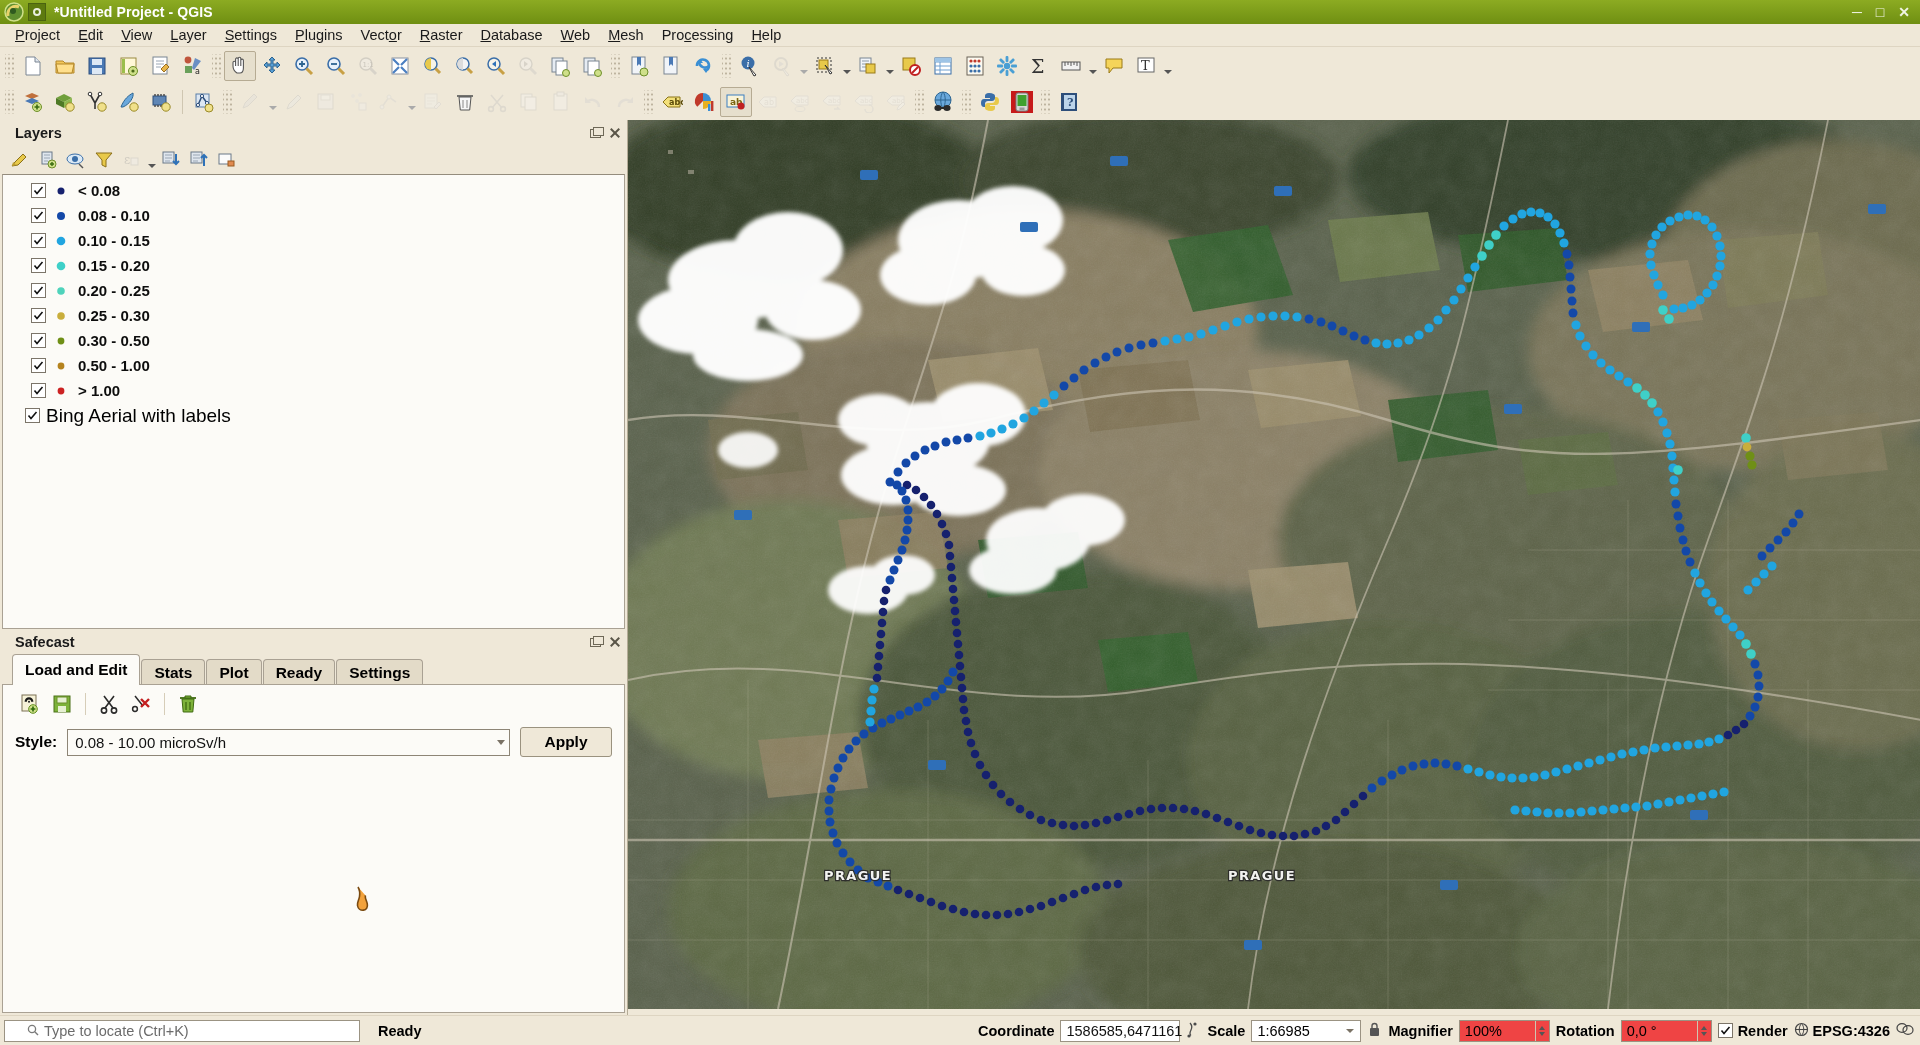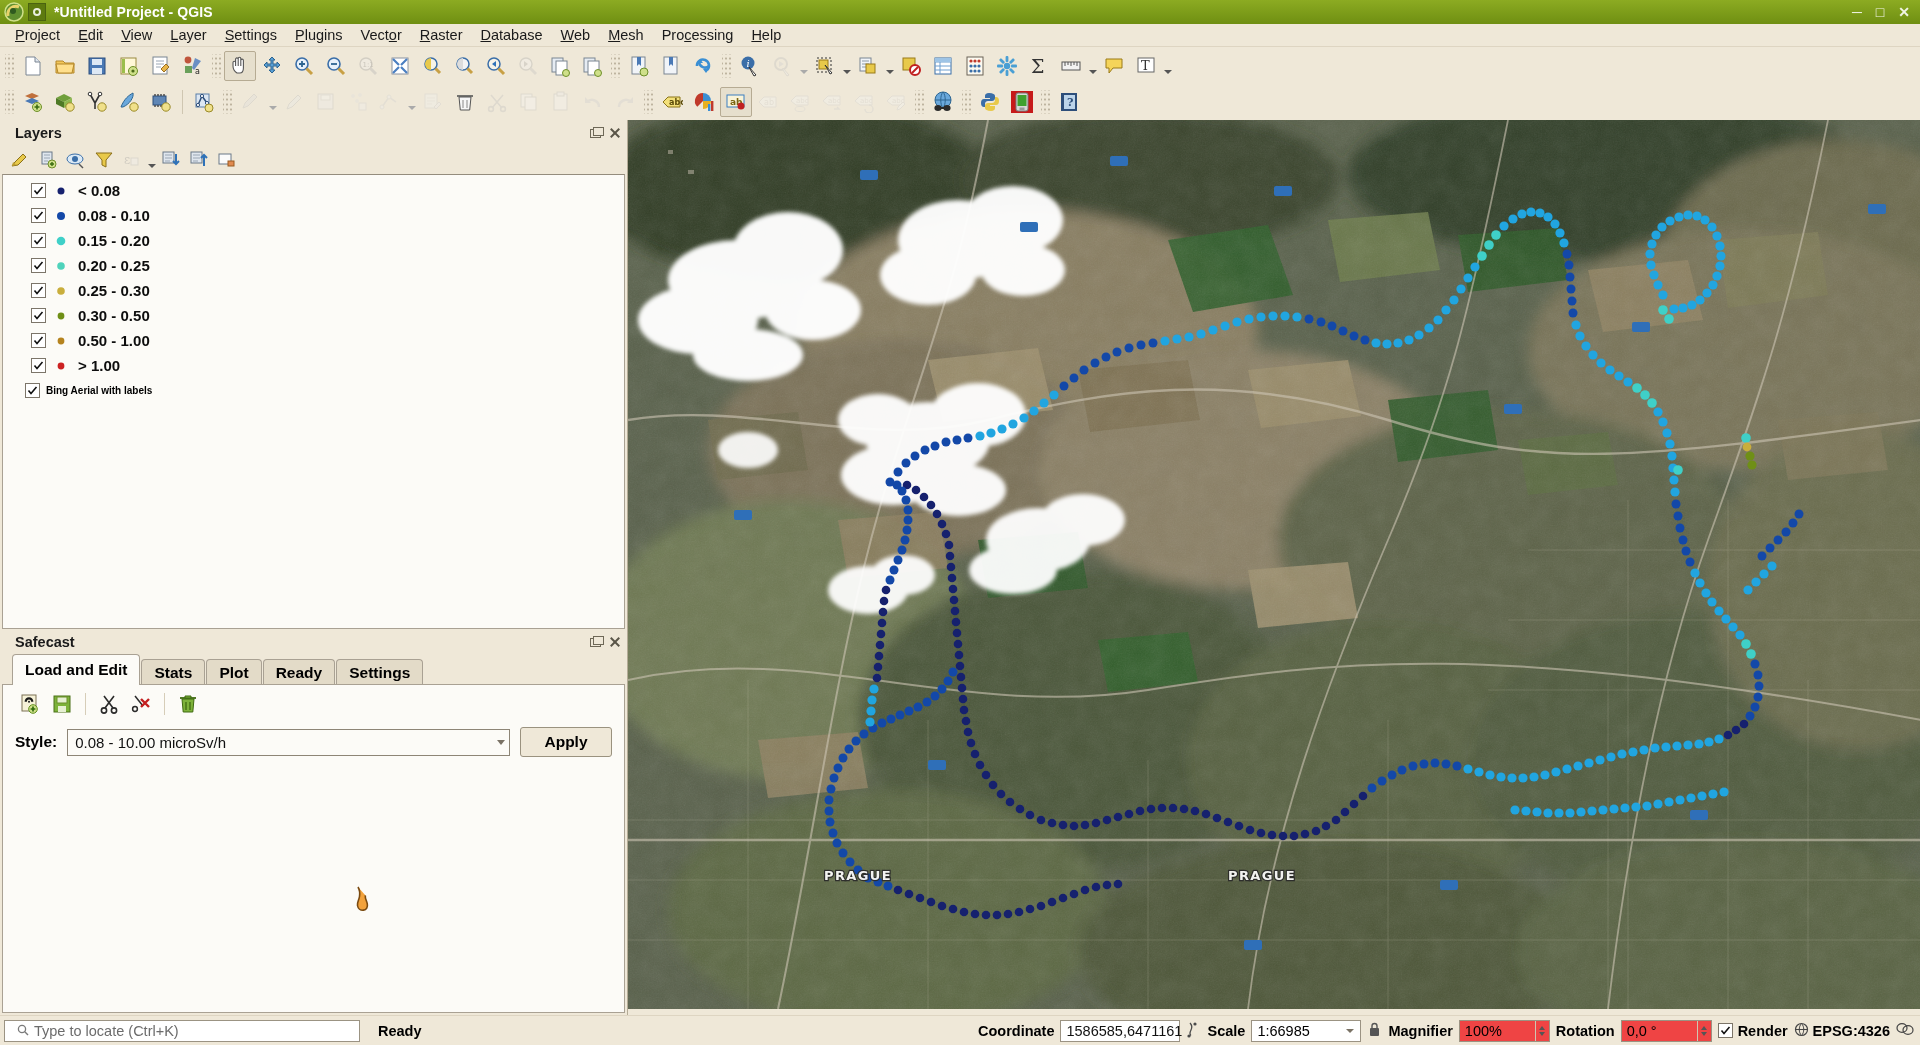--- a/index.html
+++ b/index.html
@@ -92,21 +92,21 @@
                     border-top:5px solid #4c4c4c;}
   .cbx { width: 15px; height: 15px; border:1px solid #7c7569; background:#fff; flex:none;
          display:flex;align-items:center;justify-content:center; margin-right:6px; cursor:pointer; }
   .cbx svg { display:block; }
   .layer-icon { width: 20px; height:18px; flex:none; margin-right:4px; display:flex;align-items:center;justify-content:center;}
   .layer-name { font-weight: bold; text-decoration: underline; font-size: 15.5px; }
   .sym-dot { width: 18px; flex:none; display:flex; align-items:center; justify-content:center; margin-right:8px;}
   .sym-label { font-weight: bold; font-size: 15px; color:#0d0d0d; }
   .indent1 { padding-left: 28px; }
   .indent0 { padding-left: 6px; }
-  .basemap-label { font-weight: bold; font-size: 10px; }
+  .basemap-label { font-weight: normal; font-size: 19px; }
 
   
   .safecast { flex:none; display:flex; flex-direction:column; height: 386px; }
   .sc-inner { flex:1; margin: 0 2px 2px 2px; display:flex; flex-direction:column; min-height:0; }
   .tabbar { display:flex; align-items:flex-end; height: 30px; padding-left: 10px; flex:none; }
   .tab { padding: 4px 12px 5px 12px; font-size: 15.5px; font-weight:bold; color:#000000;
          background:#e3dbc8; border:1px solid #a9a193; border-bottom:none;
          border-radius: 4px 4px 0 0; margin-right: 1px; cursor:pointer; position:relative; top:2px;}
   .tab.sel { background:#fcfbf7; top:0; padding-top:6px; padding-bottom:6px; border-color:#a9a193;
              z-index:2; }
@@ -131,21 +131,21 @@
   
   .mapwrap { flex:1; min-width:0; position:relative; overflow:hidden;
              border-left:1px solid #b5ac97; }
   .map { position:absolute; inset:0; overflow:hidden; }
   .map svg { display:block; }
 
   
   .statusbar { height: 30px; flex:none; display:flex; align-items:center; background:#efe8d8;
                padding: 0 4px; gap: 6px; font-size: 14.5px; border-top:1px solid #ded5c2;}
   .locate { width: 356px; height: 22px; background:#fff; border:1px solid #9b9383;
-            display:flex; align-items:center; padding-left:12px; gap:5px; color:#6b6b6b; font-size:14.5px;}
+            display:flex; align-items:center; padding-left:22px; gap:5px; color:#6b6b6b; font-size:14.5px;}
   .ready { font-weight:bold; margin-left: 12px; }
   .sb-spacer { flex:1; }
   .sb-lbl { font-weight:bold; white-space:nowrap; }
   .sb-field { height:22px; background:#fff; border:1px solid #9b9383; display:flex;align-items:center;
               padding:0 5px; font-size:14.5px; color:#111; }
   .sb-combo { height:22px; background:#fff; border:1px solid #9b9383; display:flex;align-items:center;
               padding:0 3px 0 5px; font-size:14.5px; }
   .sb-combo .c-val { min-width:86px; }
   .sb-combo .c-arr { width:14px; display:flex;align-items:center;justify-content:center;}
   .sb-combo .c-arr::after{content:"";border-left:4px solid transparent;border-right:4px solid transparent;
@@ -780,20 +780,33 @@
               <svg width="11" height="11" viewBox="0 0 11 11">
                 <path d="M1.5 5.5l2.5 3 5.5-6.5" stroke="#111" stroke-width="1.6" fill="none"></path>
               </svg>
             </div>
           <div class="sym-dot">
               <svg width="12" height="12" viewBox="0 0 12 12">
                 <circle cx="6" cy="6" r="4" fill="#1348a8"></circle>
               </svg>
             </div>
           <div class="sym-label">0.08 - 0.10</div>
+        </div>
+        <div class="ltrow indent1">
+          <div class="cbx">
+              <svg width="11" height="11" viewBox="0 0 11 11">
+                <path d="M1.5 5.5l2.5 3 5.5-6.5" stroke="#111" stroke-width="1.6" fill="none"></path>
+              </svg>
+            </div>
+          <div class="sym-dot">
+              <svg width="12" height="12" viewBox="0 0 12 12">
+                <circle cx="6" cy="6" r="4.3" fill="#21a5e0"></circle>
+              </svg>
+            </div>
+          <div class="sym-label">0.10 - 0.15</div>
         </div>
         <div class="ltrow indent1">
           <div class="cbx">
               <svg width="11" height="11" viewBox="0 0 11 11">
                 <path d="M1.5 5.5l2.5 3 5.5-6.5" stroke="#111" stroke-width="1.6" fill="none"></path>
               </svg>
             </div>
           <div class="sym-dot">
               <svg width="12" height="12" viewBox="0 0 12 12">
                 <circle cx="6" cy="6" r="4.3" fill="#3fd0c8"></circle>

